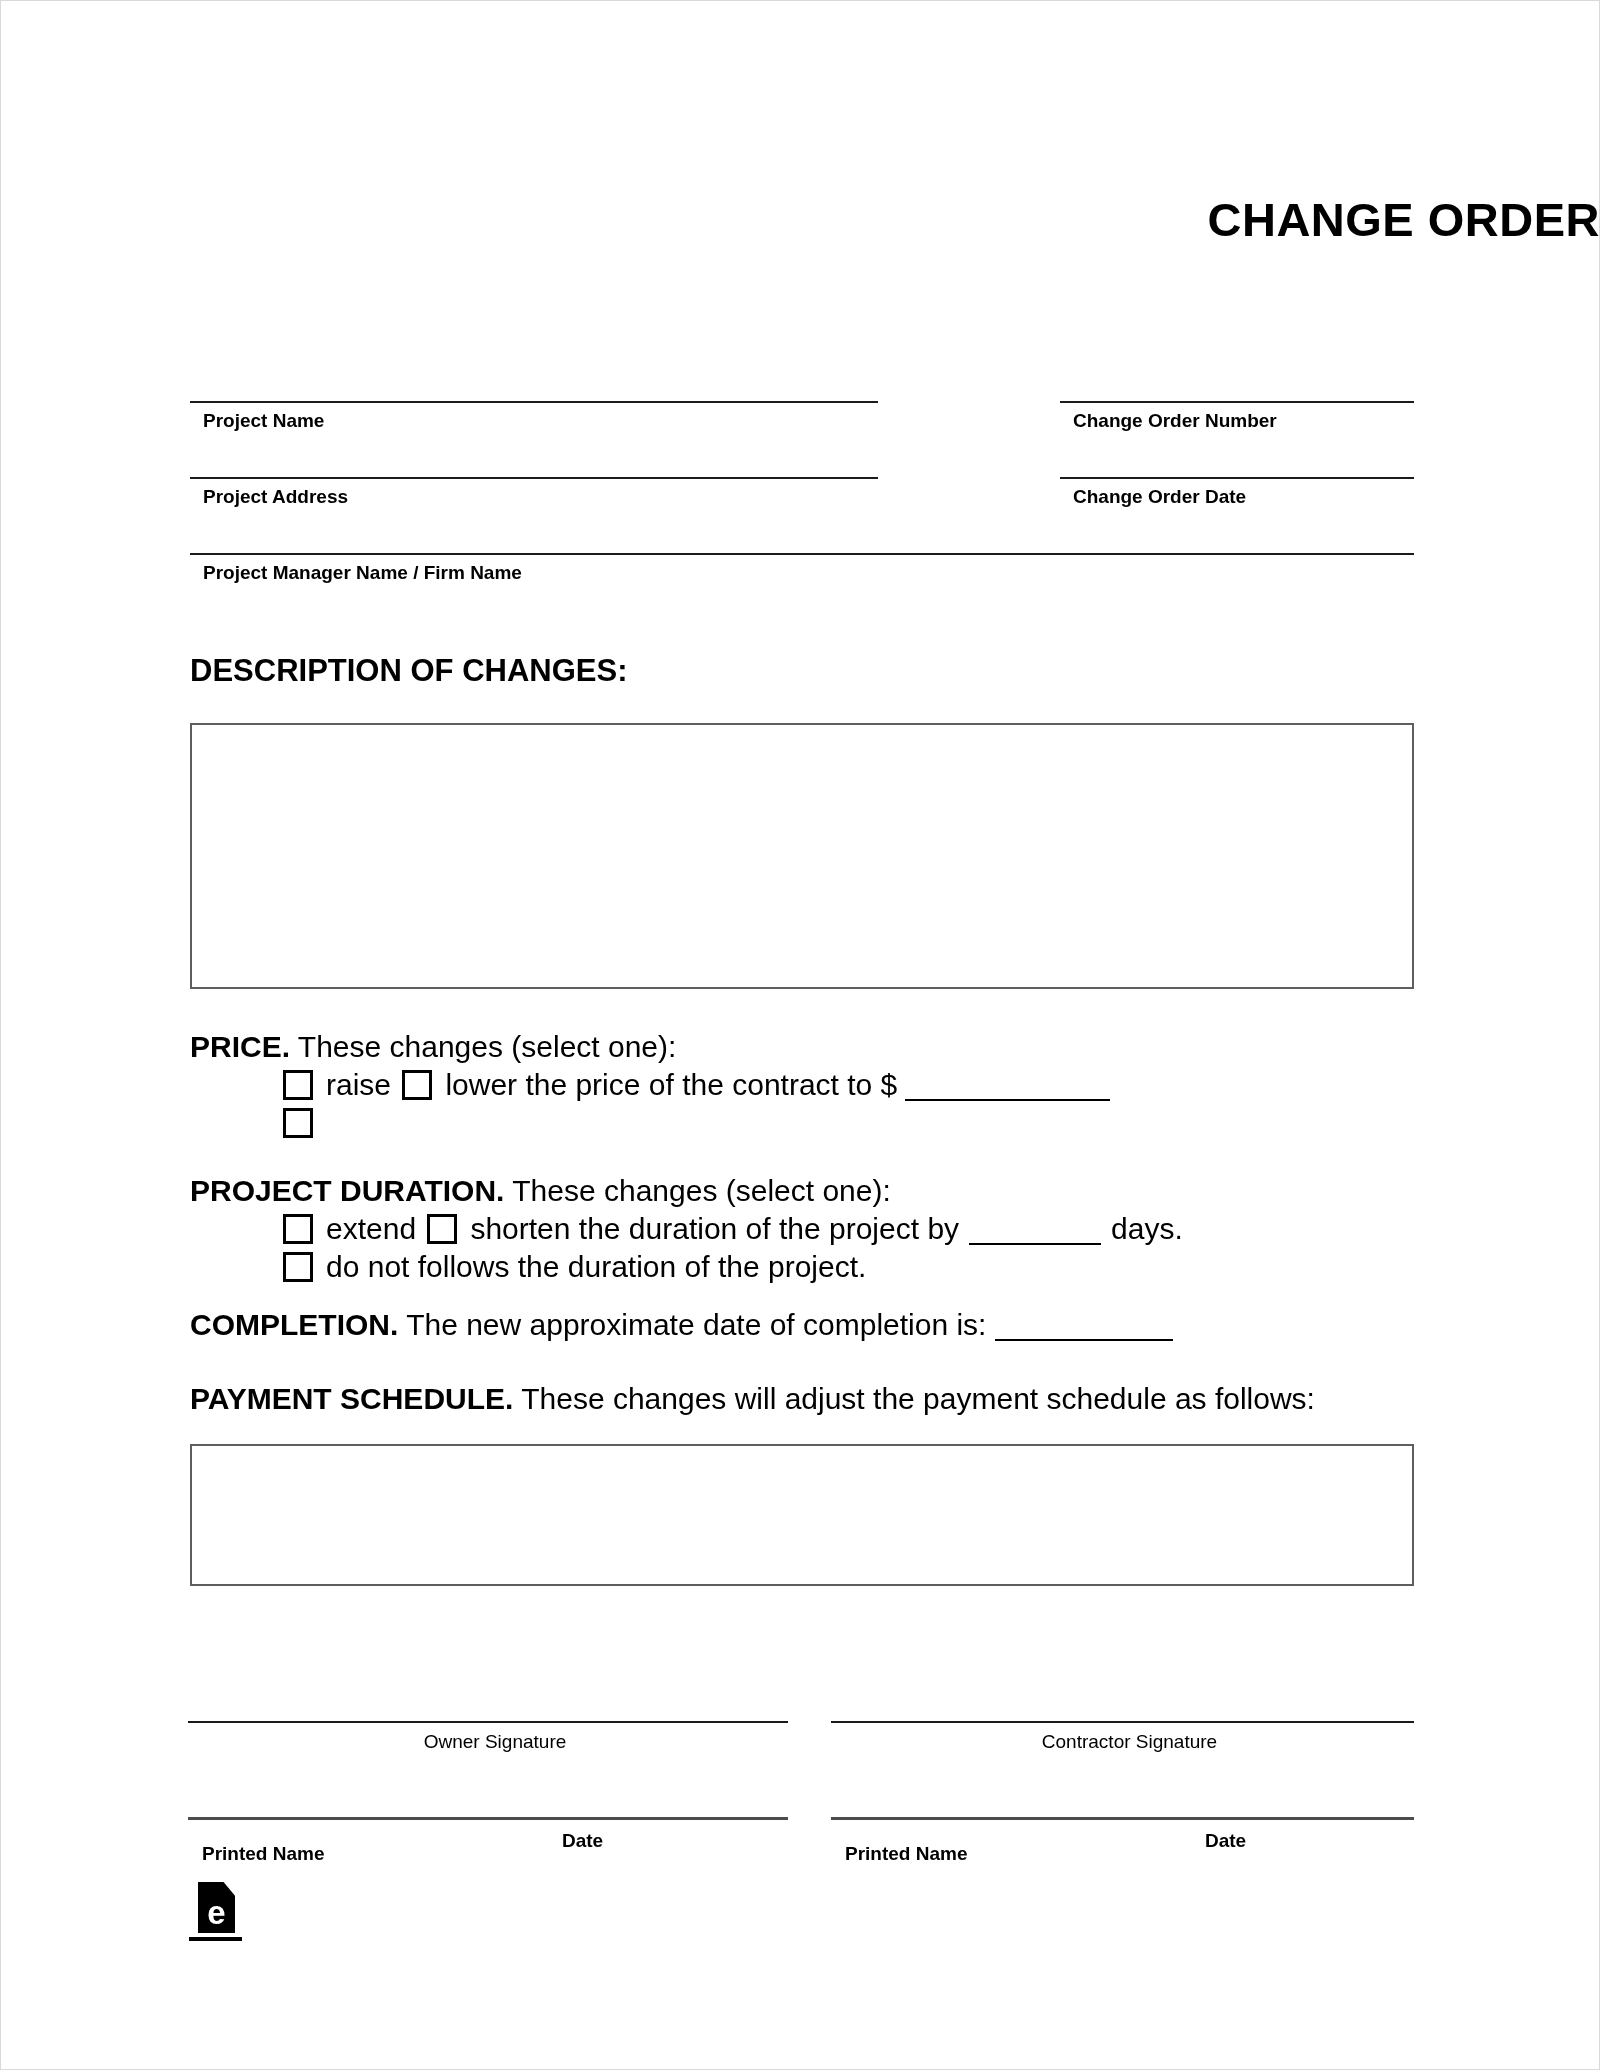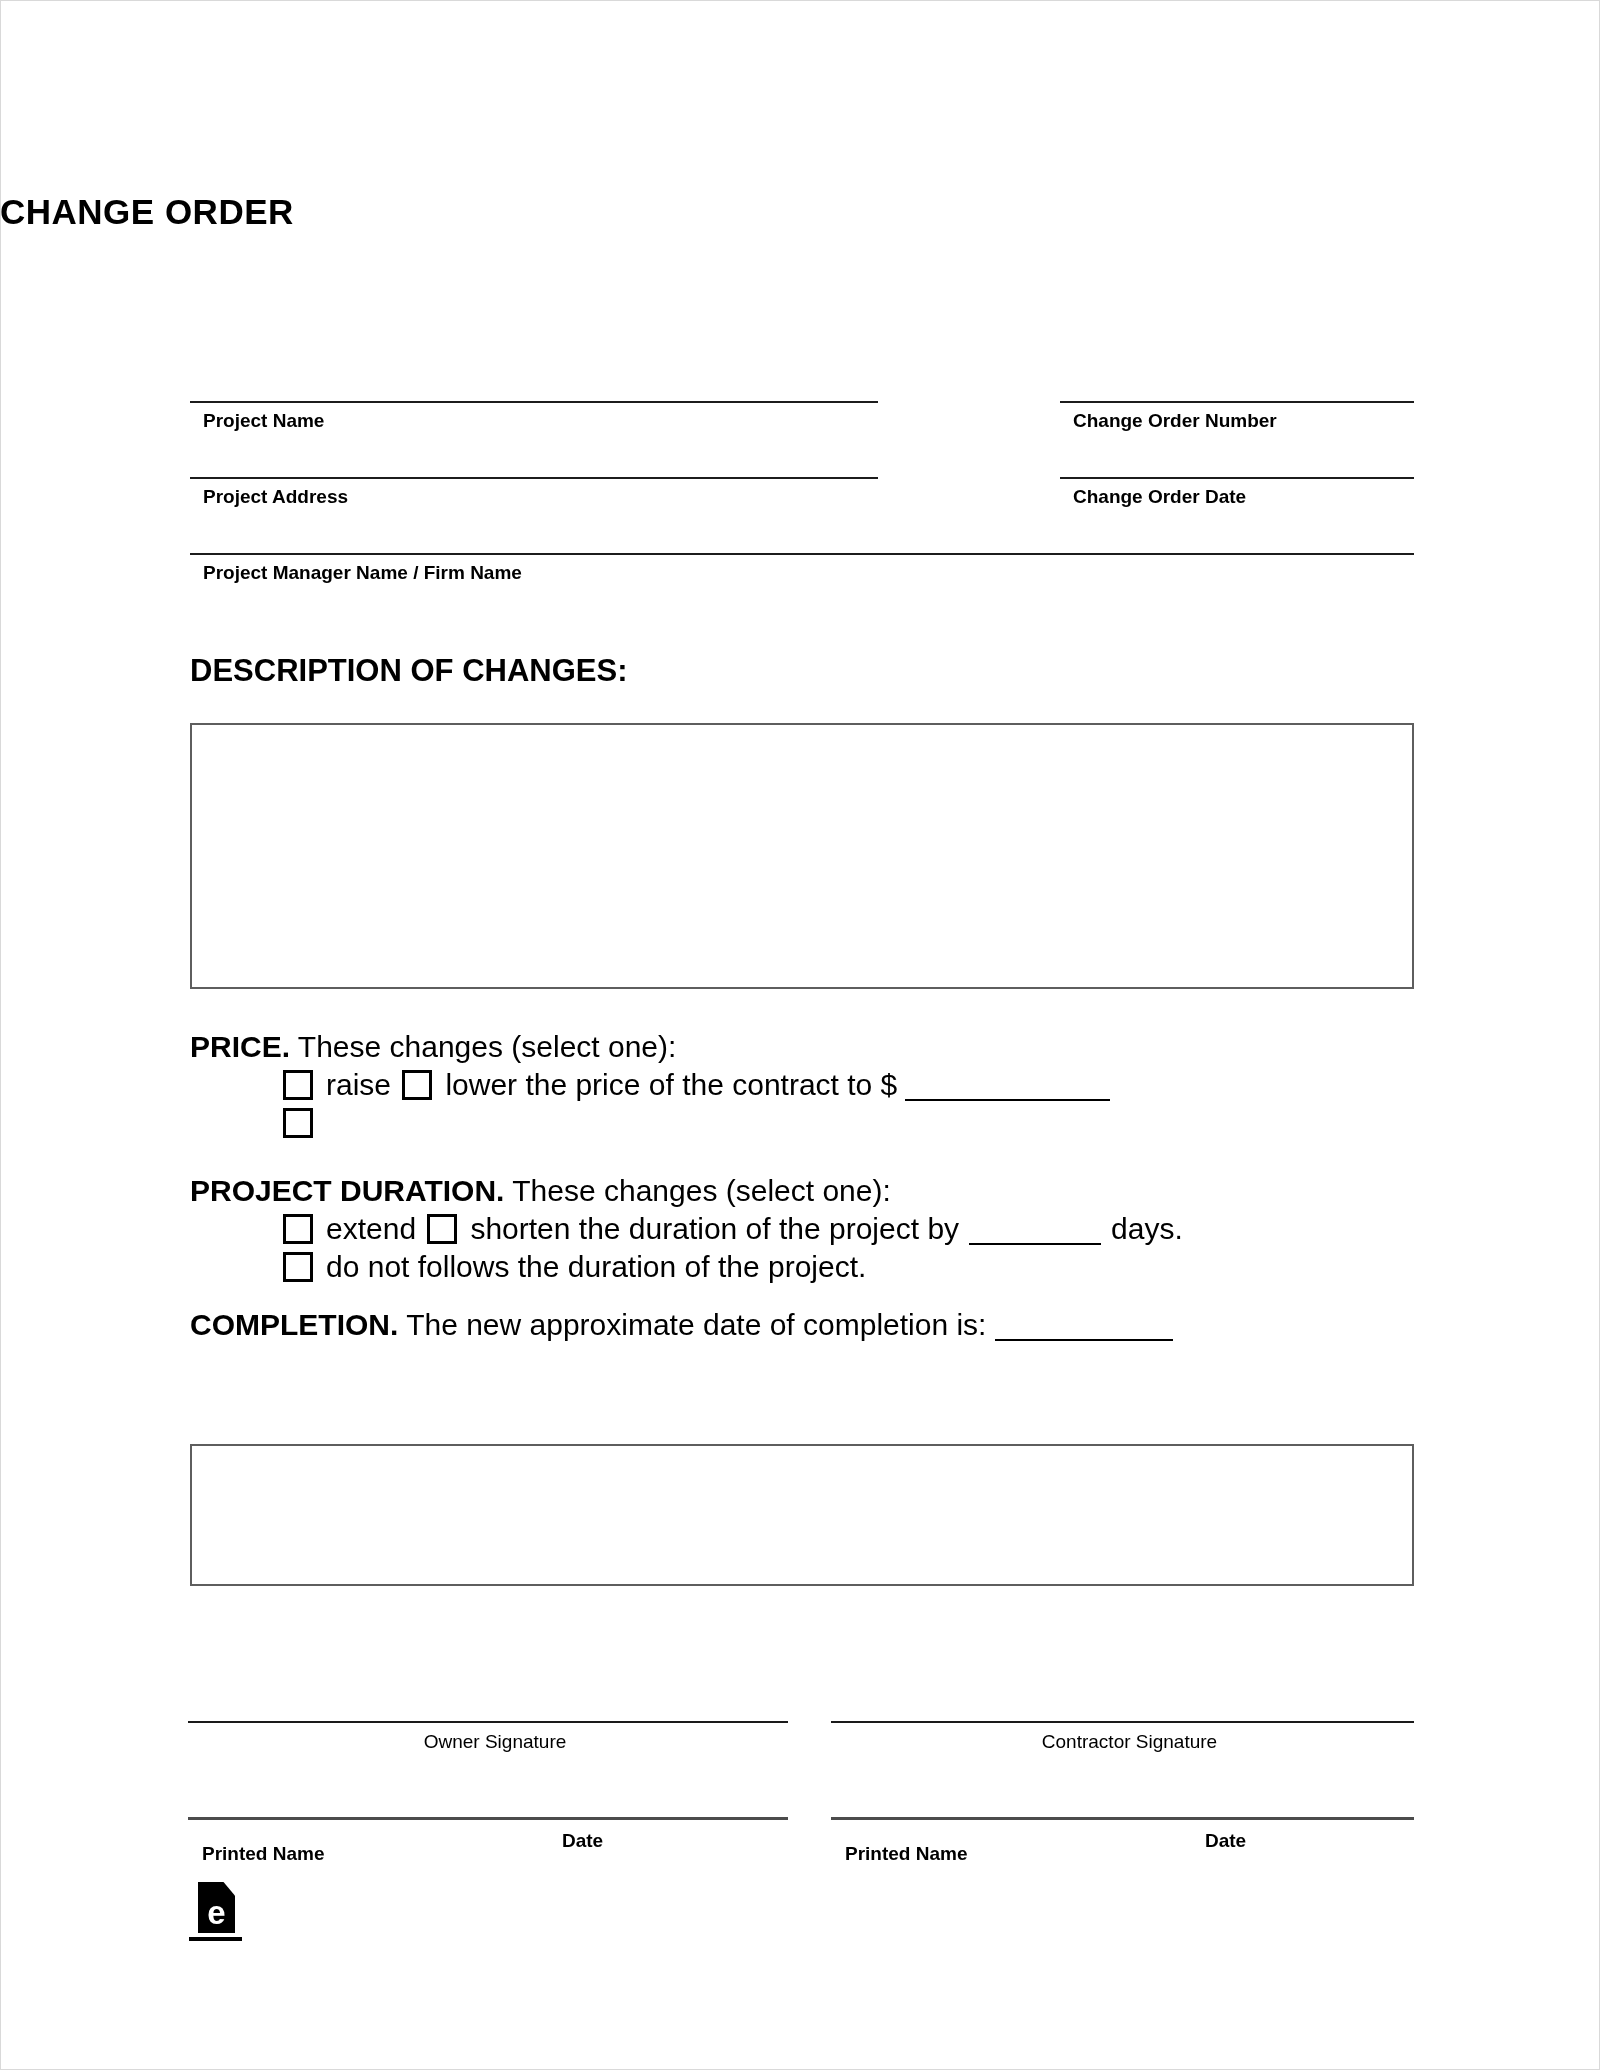--- a/index.html
+++ b/index.html
@@ -4,21 +4,21 @@
 <style>
   * { margin:0; padding:0; box-sizing:border-box; }
   html,body { background:#fff; }
   .page {
     position:relative; width:1600px; height:2070px; background:#ffffff;
     font-family:"Liberation Sans","DejaVu Sans",sans-serif; color:#000;
     outline:1px solid #d9d9d9; outline-offset:-1px; overflow:hidden;
   }
   .title {
     position:absolute; top:192px; left:0; width:100%;
-    text-align:left; font-size:35px; font-weight:bold; letter-spacing:0.5px;
+    text-align:right; font-size:47px; font-weight:bold; letter-spacing:0.5px;
   }
   .field {
     position:absolute; border-top:2px solid #1c1c1c;
     padding:7px 0 0 13px; font-size:19px; font-weight:bold; line-height:1.15;
   }
   .f-r1l { left:190px; top:401px;  width:688px; }
   .f-r1r { left:1060px; top:401px; width:354px; }
   .f-r2l { left:190px; top:477px;  width:688px; }
   .f-r2r { left:1060px; top:477px; width:354px; }
   .f-r3  { left:190px; top:553px;  width:1224px; }
@@ -126,20 +126,24 @@
     <div class="opt">
       <span class="cb"></span><span>do not follows the duration of the project.</span>
     </div>
   </div>
 
   <div class="section sec-completion">
     <b>COMPLETION.</b>
     <span>The new approximate date of completion is:</span><span class="blank blank-completion"></span>
   </div>
 
+  <div class="section sec-payment">
+    <b>PAYMENT SCHEDULE.</b>
+    <span>These changes will adjust the payment schedule as follows:</span>
+  </div>
   <div class="bigbox pay-box"></div>
 
   <div class="sig sig-owner">
     <span>Owner Signature</span>
   </div>
   <div class="sig sig-contractor">
     <span>Contractor Signature</span>
   </div>
 
   <div class="printed printed-owner">

